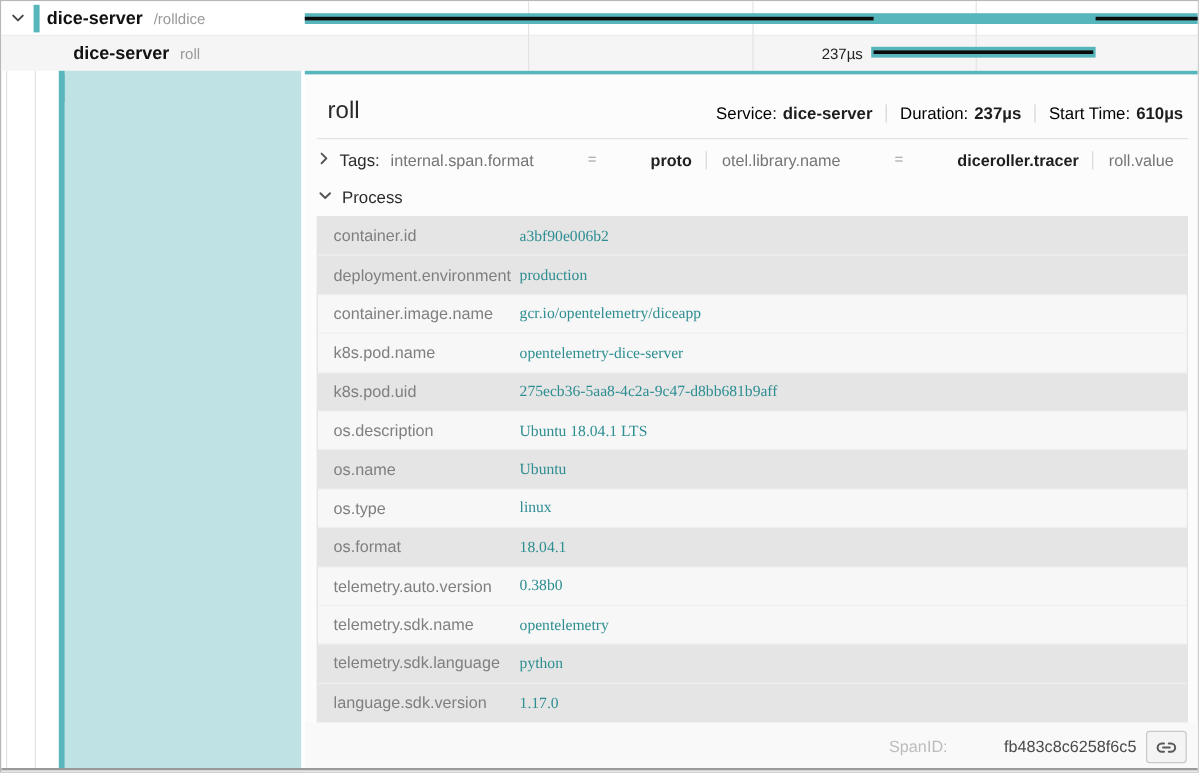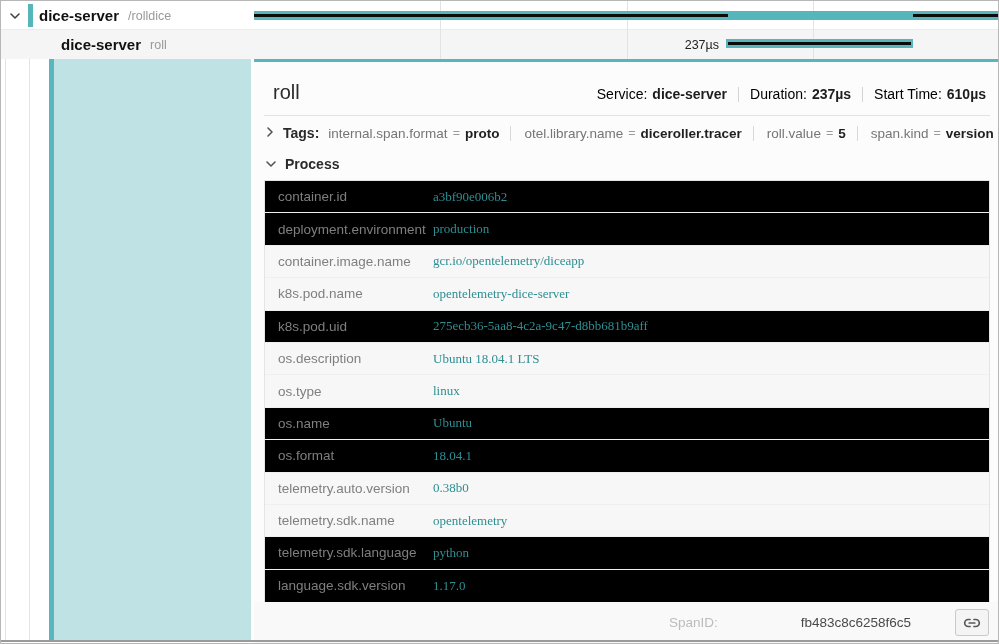--- a/index.html
+++ b/index.html
@@ -33,38 +33,38 @@
     position:absolute; left:253px; top:58px; width:746px; height:581px;
     background:#fcfcfc; border-top:3px solid #57b5bc;
   }
   .d-title { position:absolute; left:19px; top:19px; font-size:20px; font-weight:500; color:#2b2b2b; }
   .d-stats { position:absolute; right:14px; top:24px; display:flex; align-items:center; font-size:14px; }
   .stat-label { color:#000000; margin-right:5px; }
   .stat-value { color:#1d1d1d; font-weight:700; }
   .vsep { width:1px; height:15px; background:#d4d4d4; margin:0 11px; }
   .d-divider { position:absolute; left:10px; top:53px; width:726px; height:1px; background:#e2e2e2; }
   .tags-row { position:absolute; left:11px; top:63px; display:flex; align-items:center; font-size:13.5px; }
-  .tags-label, .proc-label { font-size:14px; font-weight:700; color:#2b2b2b; margin-left:8px; }
-  .tag-item { display:flex; align-items:flex-start; margin-left:2px; }
+  .tags-label, .proc-label { font-size:14px; font-weight:400; color:#2b2b2b; margin-left:8px; }
+  .tag-item { display:flex; align-items:flex-start; margin-left:2px;gap:40px; }
   .tag-key { color:#757575; }
   .tag-eq { color:#9a9a9a; margin:0 5px; font-size:12.5px; }
   .tag-val { color:#1f1f1f; font-weight:600; }
   .tag-sep { width:1px; height:15px; background:#d8d8d8; margin:0 11px; }
   .proc-row-head { position:absolute; left:11px; top:93px; display:flex; align-items:center; }
   
-  .kv-table { position:absolute; left:10px; top:118px; width:726px; border:1px solid #e4e4e4; background:#000000; }
+  .kv-table { position:absolute; left:10px; top:118px; width:726px; border:1px solid #e4e4e4; background:#e5e5e5; }
   .kv-row { display:flex; align-items:center; height:32.4px; border-bottom:1px solid #efefef; }
   .kv-row:last-child { border-bottom:none; }
   .kv-row.alt { background:#f7f7f7; }
   .kv-key { width:168px; padding-left:13px; font-size:13.5px; color:#7f7f7f; flex-shrink:0; }
   .kv-val { font-family:Liberation Serif, serif; font-size:13px; color:#2e8e92; }
   
   .d-footer {
     position:absolute; left:0; top:540px; width:746px; height:41px; background:#f9f9f9;
-    display:flex; align-items:center; justify-content:flex-end; padding-right:11px;gap:36px;
+    display:flex; align-items:center; justify-content:flex-end; padding-right:11px;
   }
   .spanid-label { font-size:13.5px; color:#bcbcbc; margin-right:5px; }
   .spanid-value { font-size:13.5px; color:#4a4a4a;margin-left:42px; }
   .link-btn {
     width:34px; height:27px; margin-left:8px; background:#f4f4f4;
     border:1px solid #c9c9c9; border-radius:3px;
     display:flex; align-items:center; justify-content:center; cursor:pointer;
   }
 </style>
 </head>
@@ -184,27 +184,27 @@
         <span class="kv-val">opentelemetry-dice-server</span>
       </div>
       <div class="kv-row">
         <span class="kv-key">k8s.pod.uid</span>
         <span class="kv-val">275ecb36-5aa8-4c2a-9c47-d8bb681b9aff</span>
       </div>
       <div class="kv-row alt">
         <span class="kv-key">os.description</span>
         <span class="kv-val">Ubuntu 18.04.1 LTS</span>
       </div>
+      <div class="kv-row">
+        <span class="kv-key">os.name</span>
+        <span class="kv-val">Ubuntu</span>
+      </div>
       <div class="kv-row alt">
         <span class="kv-key">os.type</span>
         <span class="kv-val">linux</span>
-      </div>
-      <div class="kv-row">
-        <span class="kv-key">os.name</span>
-        <span class="kv-val">Ubuntu</span>
       </div>
       <div class="kv-row">
         <span class="kv-key">os.format</span>
         <span class="kv-val">18.04.1</span>
       </div>
       <div class="kv-row alt">
         <span class="kv-key">telemetry.auto.version</span>
         <span class="kv-val">0.38b0</span>
       </div>
       <div class="kv-row alt">

